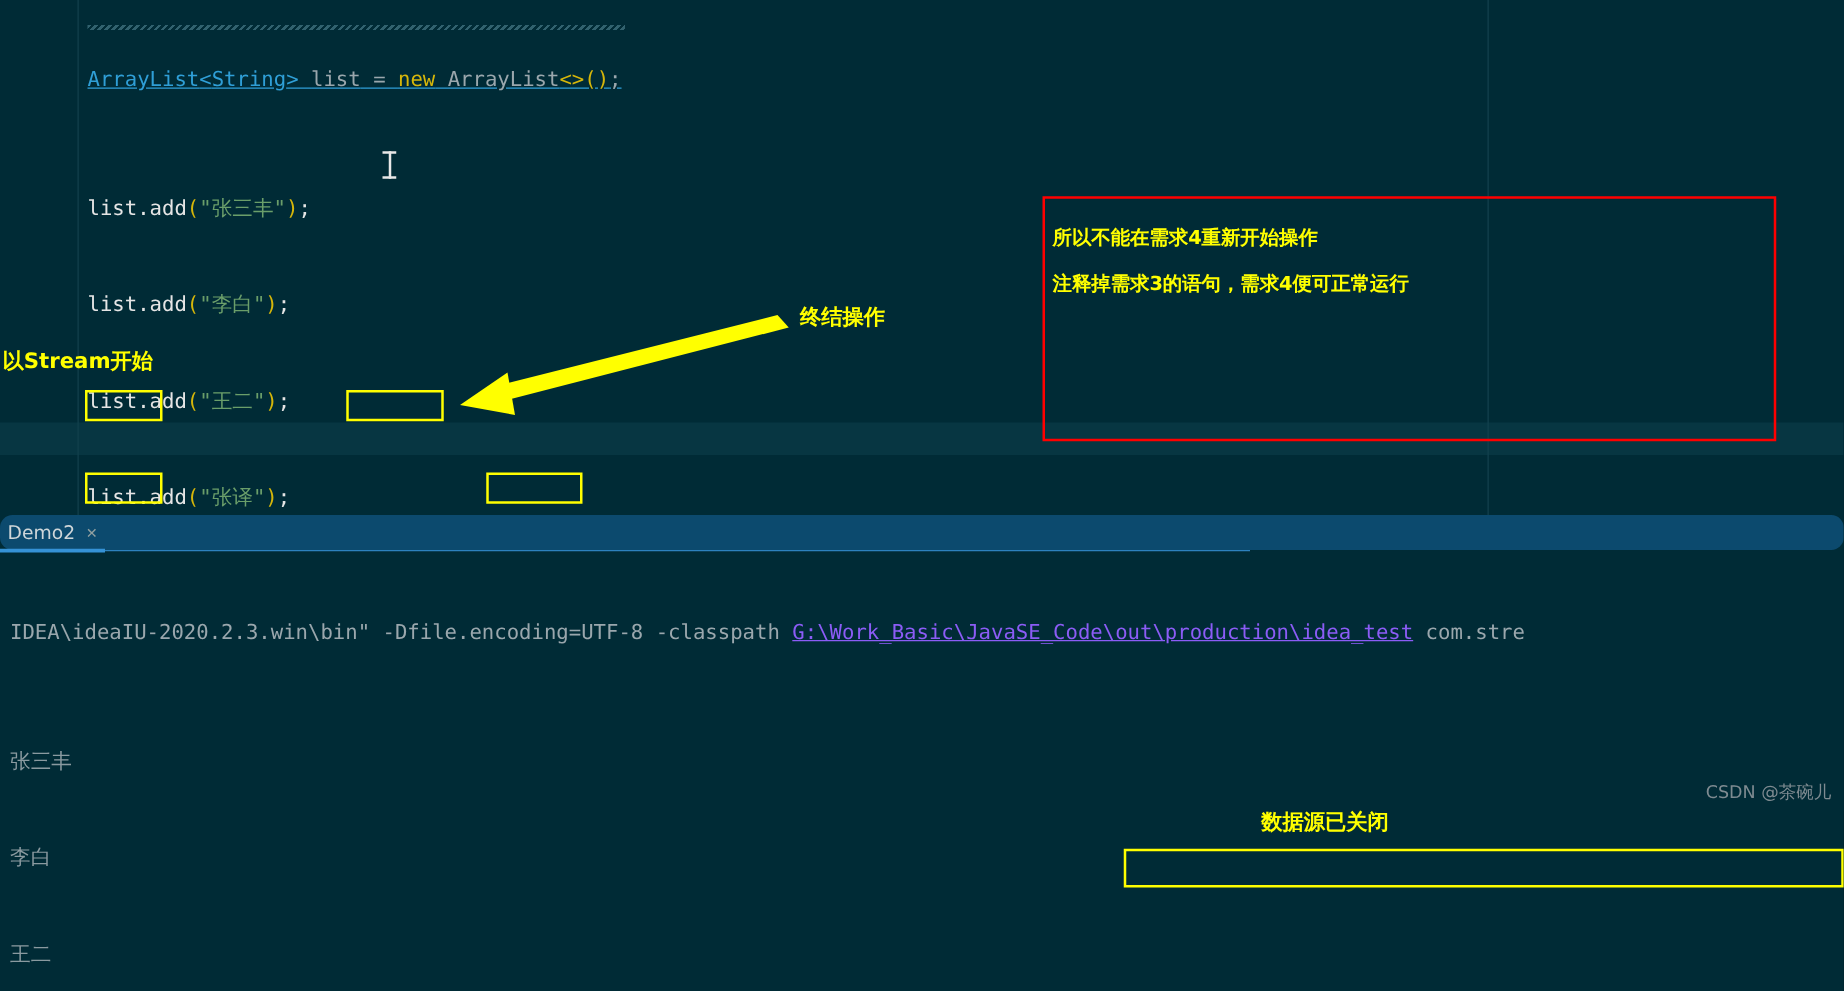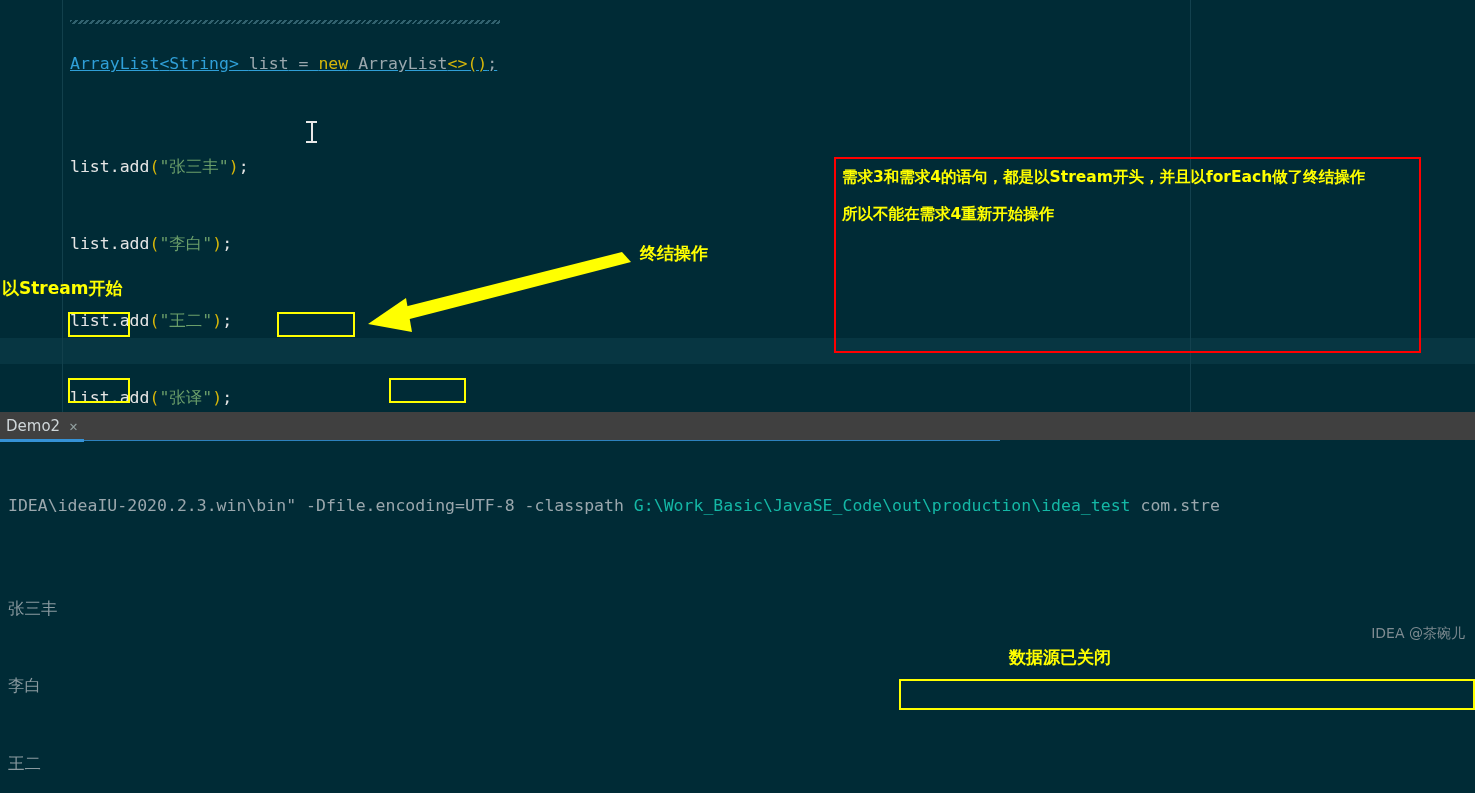--- a/index.html
+++ b/index.html
@@ -76,21 +76,22 @@
   
   .arrow-svg{ position:absolute; left:350px; top:240px; pointer-events:none; }
 
   
   .console-wrap{
     position:absolute; left:0; top:412px; width:1475px; height:381px;
     background:#002b36;
   }
   .tabbar{
     position:absolute; left:0; top:0; width:1475px; height:28px;
-    background:#404040;
+    background:#0c4a6e;
+    border-radius:10px;
   }
   .tab{
     position:absolute; left:0; top:0; height:28px;
     display:flex; align-items:center; gap:9px; padding:0 14px 0 6px;
   }
   .tab-label{
     color:#cfd6d9; font-family:"DejaVu Sans", sans-serif; font-size:15px;
   }
   .tab-close{ color:#93a1a1; font-size:14px; line-height:1; }
   .tab-underline{
@@ -103,21 +104,21 @@
   }
   .console{
     position:absolute; left:0; top:29px; width:1475px; height:352px;
     font-family:"DejaVu Sans Mono", monospace;
     font-size:16.5px; line-height:25.8px;
     white-space:pre; overflow:hidden;
   }
   .c-row{ height:25.8px; padding-left:8px; }
   .c-grey{ color:#9aa7ad; }
   .c-cn{ color:#8a9aa0; }
-  .c-link{ color:#14b8a6; }
+  .c-link{ color:#8b5cf6; text-decoration:underline; }
   .ybox-console{
     position:absolute; left:899px; top:679px; width:576px; height:31px;
     border:2px solid #ffff00; pointer-events:none;
   }
   .watermark{
     position:absolute; right:10px; bottom:6px;
     color:#7e8b91; font-family:"DejaVu Sans", sans-serif; font-size:14px;
   }
   .mouse-cursor{
     position:absolute; left:306px; top:121px; width:11px; height:22px;
@@ -184,24 +185,24 @@
     <div class="ann-text" style="left:2px; top:277px;">以Stream开始</div>
     <div class="ann-text" style="left:640px; top:242px;">终结操作</div>
 
     <svg class="arrow-svg" width="290" height="95" viewBox="0 0 290 95">
       <polygon points="272,12 281,22 48,82 42,70" fill="#ffff00"></polygon>
       <polygon points="18,84 56,58 62,92" fill="#ffff00"></polygon>
     </svg>
 
     <div class="redbox"></div>
     <div class="redbox-inner">
-      <div>需求3和需求4的语句，都是以Stream开头，并且以forEach做了终结操作</div>
       <div class="rb-gap"></div>
       <div>所以不能在需求4重新开始操作</div>
       <div class="rb-gap"></div>
+      <div>注释掉需求3的语句，需求4便可正常运行</div>
       <div class="rb-gap"></div>
     </div>
 
     <div class="mouse-cursor">
         <i></i>
       </div>
   </div>
 
   <div class="console-wrap">
     <div class="tabbar">
@@ -229,14 +230,14 @@
 
       
       
       
     </div>
   </div>
 
   <div class="ann-text" style="left:1009px; top:646px;">数据源已关闭</div>
   <div class="ybox-console"></div>
 
-  <div class="watermark">IDEA @茶碗儿</div>
+  <div class="watermark">CSDN @茶碗儿</div>
 </div>
 
 </body></html>

